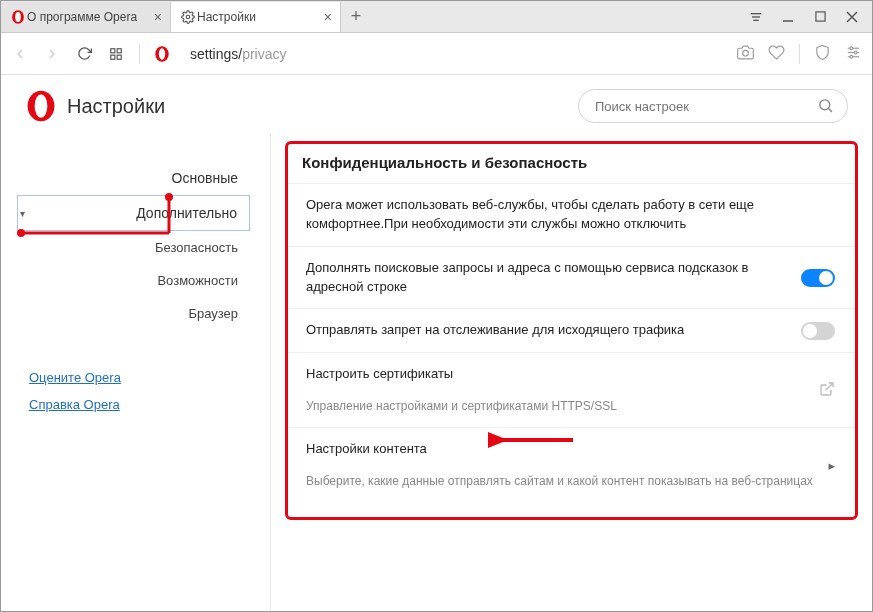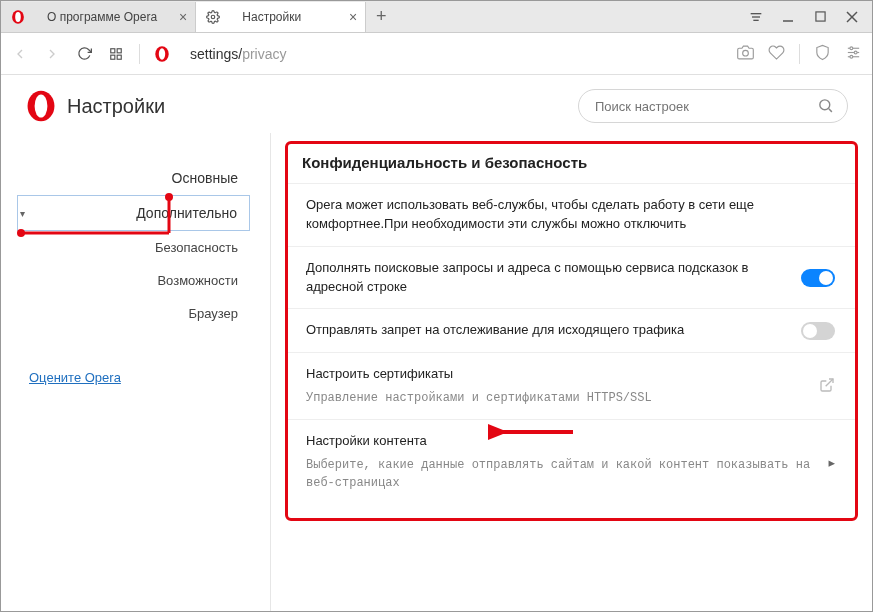--- a/index.html
+++ b/index.html
@@ -1,20 +1,20 @@
 <!DOCTYPE html>
 <html><head>
 <meta charset="utf-8">
 <style>
   * { box-sizing: border-box; margin: 0; padding: 0; }
   body { font-family: "Segoe UI", Arial, sans-serif; font-size: 13px; color: #333; background: #fff; width: 873px; height: 612px; overflow: hidden; border: 1px solid #999; }
   
   
   .titlebar { display: flex; align-items: center; height: 32px; background: #e9e9e9; border-bottom: 1px solid #ccc; }
-  .tab { display: flex; align-items: center; height: 30px; padding: 0 8px 0 10px; border-right: 1px solid #ccc; background: #e4e4e4; gap: 22px; font-size: 12px; color: #444; min-width: 170px; position: relative; }
+  .tab { display: flex; align-items: center; height: 30px; padding: 0 8px 0 10px; border-right: 1px solid #ccc; background: #e4e4e4; gap: 2px; font-size: 12px; color: #444; min-width: 170px; position: relative; }
   .tab.active { background: #fff; }
   .tab .favicon { width: 14px; height: 14px; display: inline-flex; align-items: center; justify-content: center; }
   .tab .closex { margin-left: auto; cursor: pointer; color: #666; font-size: 14px; line-height: 1; }
   .newtab { width: 30px; display: flex; align-items: center; justify-content: center; color: #666; font-size: 18px; cursor: pointer; }
   .winctrls { margin-left: auto; display: flex; align-items: center; gap: 4px; padding-right: 6px; }
   .winbtn { width: 28px; height: 24px; display: flex; align-items: center; justify-content: center; color: #555; cursor: pointer; }
   .winbtn svg { display: block; }
   
   
   .addrrow { display: flex; align-items: center; height: 42px; padding: 0 10px; gap: 14px; border-bottom: 1px solid #e0e0e0; }
@@ -42,21 +42,21 @@
   .side-item .caret { position: absolute; left: 2px; top: 12px; font-size: 10px; color:#666;}
   .side-link { display: block; padding: 6px 12px; font-size: 13px; color: #1f6fbf; text-decoration: underline; cursor: pointer; }
   .side-gap { height: 34px; }
   
   .content { flex: 1; padding: 8px 14px 8px 14px; position: relative; }
   .panel { border: 3px solid #e30613; border-radius: 6px; padding: 0 0 14px 0; }
   .panel-title { font-size: 15px; font-weight: 700; color: #222; padding: 10px 14px 12px 14px; }
   .row { display: flex; align-items: center; padding: 12px 20px 12px 18px; border-top: 1px solid #eee; gap: 14px; }
   .row:first-of-type { border-top: 1px solid #eee; }
   .row .txt { flex: 1; font-size: 13px; color: #222; line-height: 1.45; }
-  .row .sub { font-size: 12px; color: #888; margin-top: 6px; font-family: Liberation Mono, monospace; }
+  .row .sub { font-size: 12px; color: #888; margin-top: 14px; }
   .toggle { width: 34px; height: 18px; border-radius: 9px; position: relative; flex-shrink: 0; }
   .toggle.on { background: #0b84ff; }
   .toggle.off { background: #d4d4d4; }
   .toggle .knob { position: absolute; width: 14px; height: 14px; background: #fff; border-radius: 50%; top: 2px; }
   .toggle.on .knob { right: 2px; }
   .toggle.off .knob { left: 2px; }
   .ext-icon { color: #bbb; flex-shrink: 0; }
   .chev { color: #666; flex-shrink: 0; }
   
   
@@ -197,20 +197,21 @@
     <div class="side-item">Основные</div>
     <div class="side-item selected-box">
       <span class="caret">▾</span>
       <span>Дополнительно</span>
     </div>
     <div class="side-item sub">Безопасность</div>
     <div class="side-item sub">Возможности</div>
     <div class="side-item sub">Браузер</div>
     <div class="side-gap"></div>
     <a class="side-link">Оцените Opera</a>
+    <a class="side-link">Справка Opera</a>
 
     <svg class="ann" style="left:12px; top:58px;" width="200" height="50">
       <circle cx="156" cy="6" r="4" fill="#e30613"></circle>
       <line x1="156" y1="6" x2="156" y2="42" stroke="#e30613" stroke-width="3"></line>
       <line x1="156" y1="42" x2="8" y2="42" stroke="#e30613" stroke-width="3"></line>
       <circle cx="8" cy="42" r="4" fill="#e30613"></circle>
     </svg>
   </div>
 
   <div class="content">

